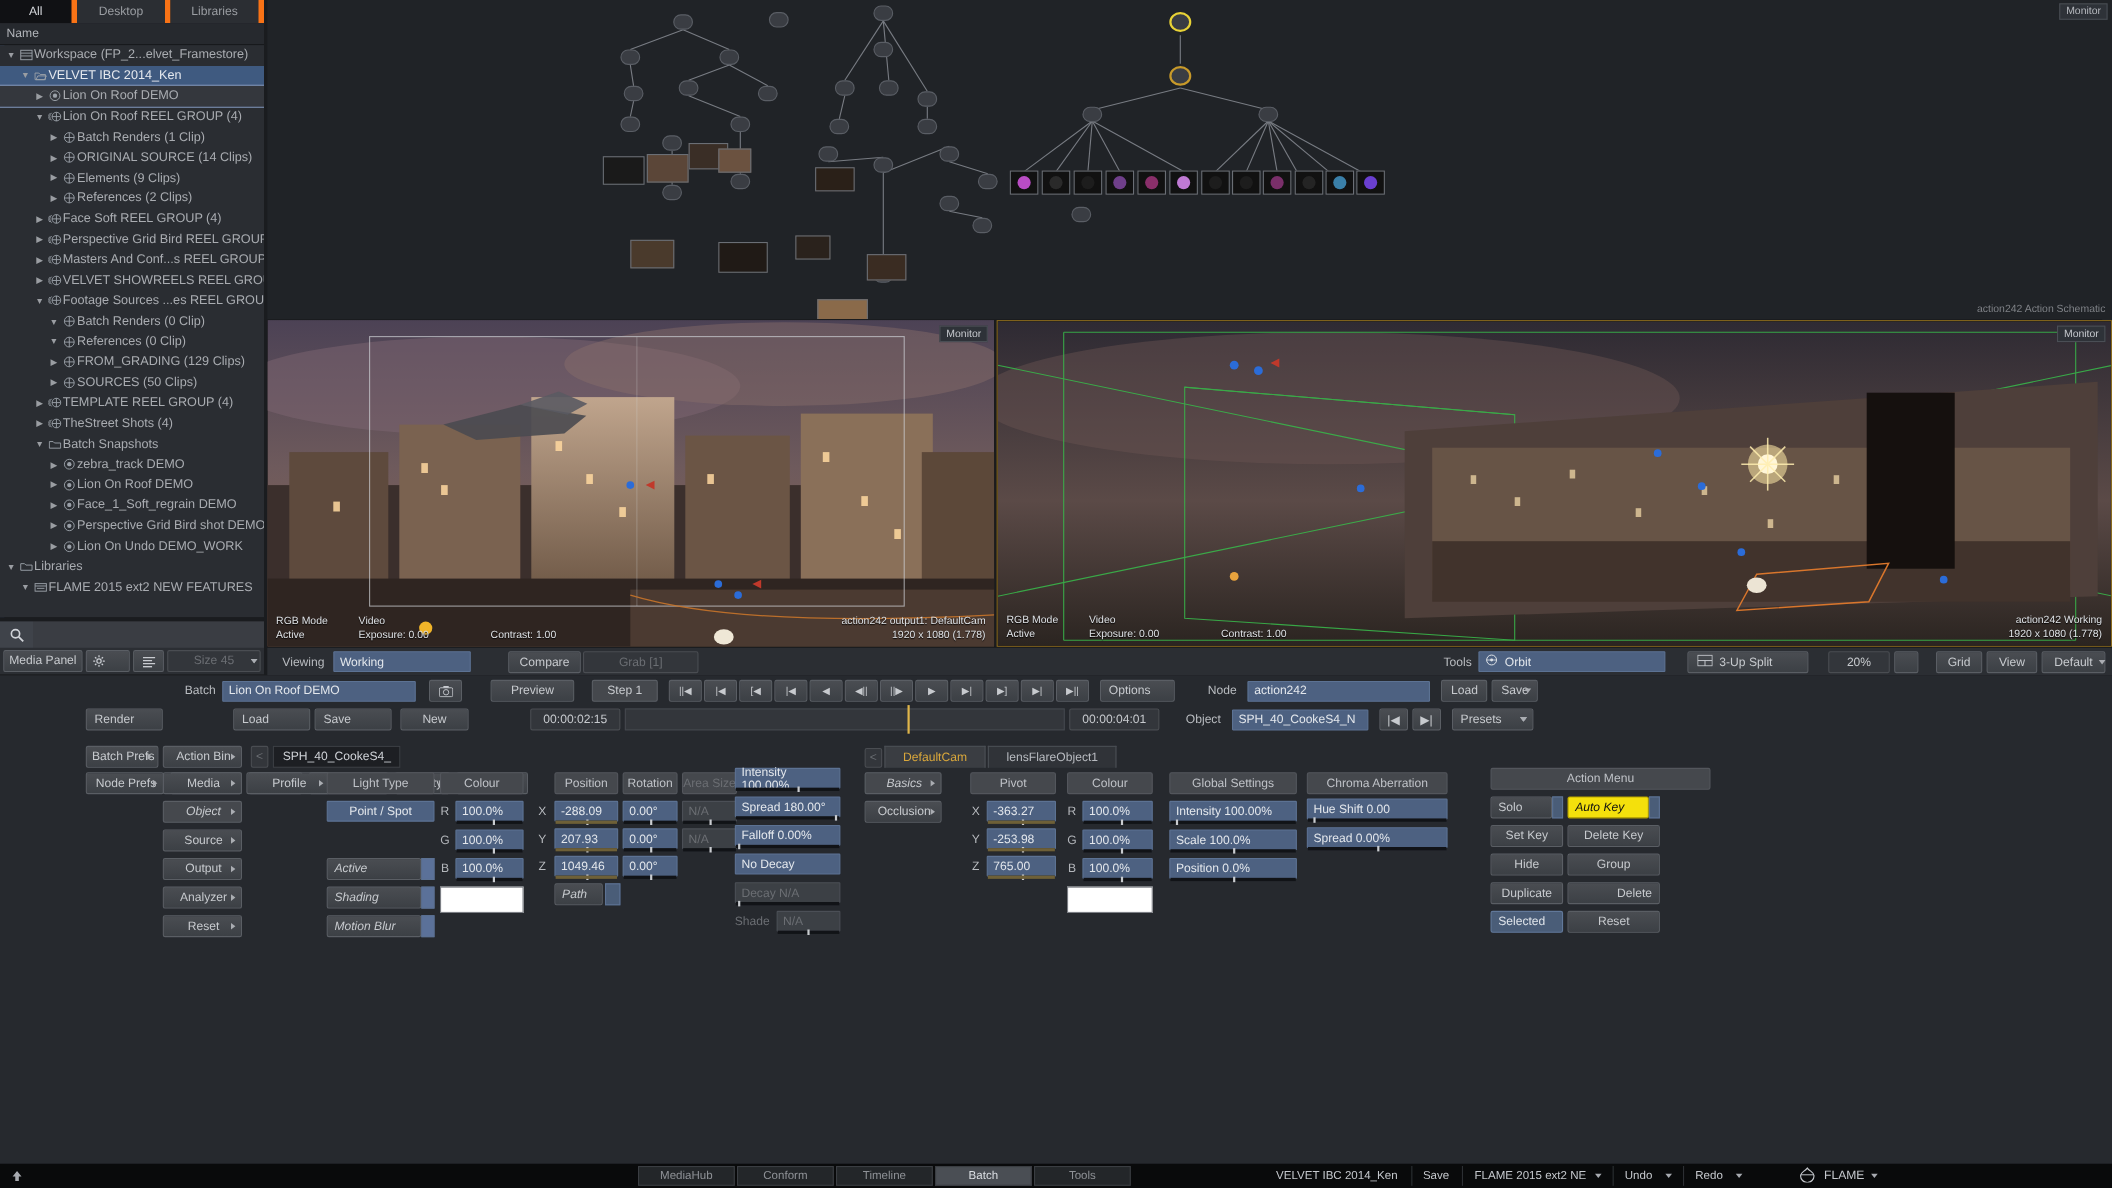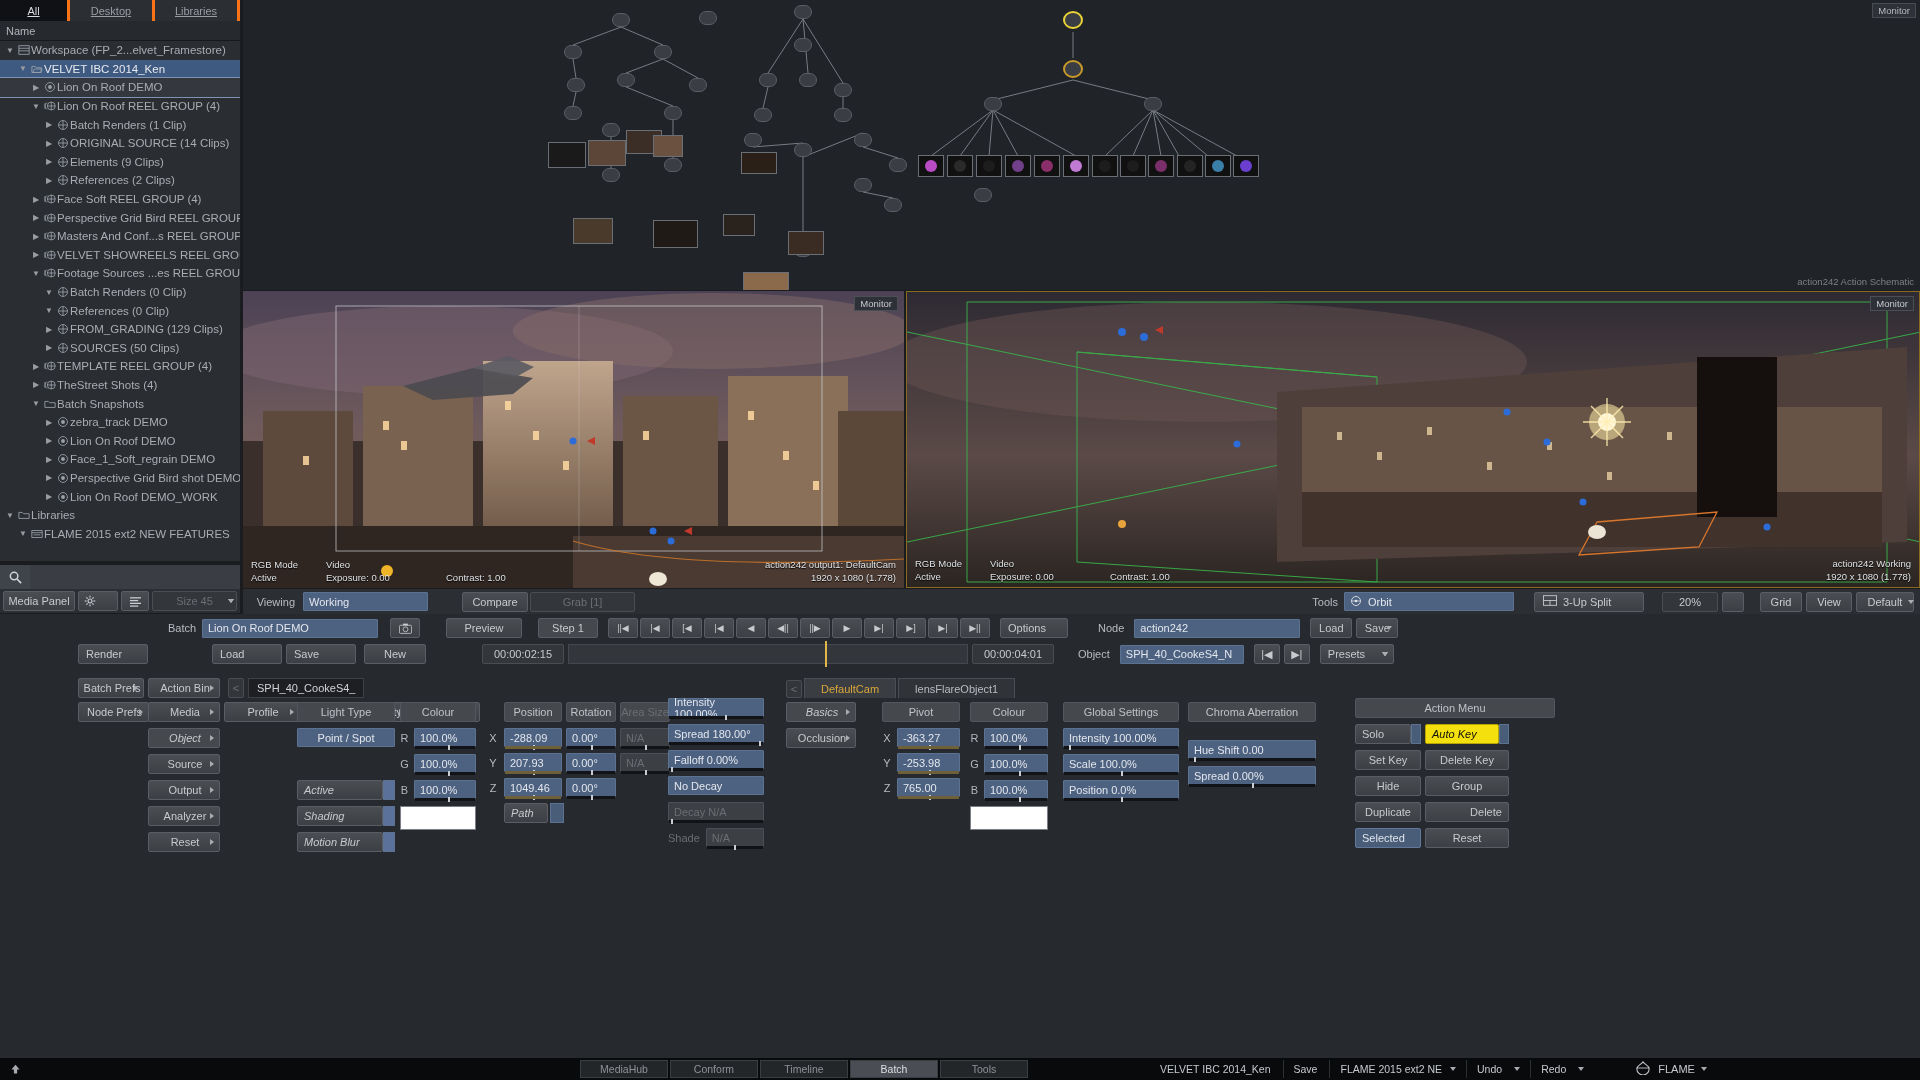--- a/index.html
+++ b/index.html
@@ -57,23 +57,22 @@
   .slider .track i{ position:absolute; top:-1px; width:2px; height:5px; background:#c9ccd0; }
   .slider.gold .track{ background:#111317; }
   .slider.gold .track:after{ content:""; position:absolute; left:0; right:0; top:0; height:3px; background:#6e6038; }
   .disabled{ color:#6b6e73 !important; }
   .lbl{ display:flex;align-items:center;justify-content:center;height:20px;background:#45484d;border:1px solid #53565c;border-radius:2px;color:#bfc2c7;}
 
   
   .top-tabs{ position:absolute; left:0; top:0; width:240px; height:21px; display:flex; background:#17191c;}
   .top-tabs .tab{
     height:21px; display:flex;align-items:center;justify-content:center;
-    color:#9a9da2; font-size:11px; border-right:3px solid #f97316;
+    color:#9a9da2; font-size:11px; border-right:5px solid #f97316;
     background:#2b2e33;
-    text-decoration:underline;
   }
   .top-tabs .tab.active{ background:#101114; color:#d7dade; }
   .name-hdr{ position:absolute; left:0; top:21px; width:240px; height:20px; background:#26292e; display:flex; align-items:center; padding-left:6px; color:#b2b5ba; border-bottom:1px solid #17191c;}
 
   
   .tree{ position:absolute; left:0; top:41px; width:240px; height:520px; background:#2a2d32; overflow:hidden; }
   .trow{ height:18.6px; display:flex; align-items:center; color:#a9acb1; font-size:11.5px; white-space:nowrap; padding-right:4px;}
   .trow .tw{ width:12px; flex:0 0 12px; display:flex;align-items:center;justify-content:center; color:#9a9da2; font-size:8px;}
   .trow .ico{ width:15px; flex:0 0 15px; display:flex;align-items:center;justify-content:center; }
   .trow.sel{ background:#3f5a80; color:#e6e9ee; }
@@ -409,21 +408,21 @@
         <span>Perspective Grid Bird shot DEMO</span>
       </div>
       <div class="trow" style="padding-left: 43px;">
         <div class="tw">▶</div>
         <div class="ico">
           <svg width="12" height="12" viewBox="0 0 14 14">
             <circle cx="7" cy="7" r="5.2" fill="none" stroke="#9aa0a8"></circle>
             <circle cx="7" cy="7" r="2.3" fill="#9aa0a8"></circle>
           </svg>
         </div>
-        <span>Lion On Roof DEMO_WORK</span>
+        <span>Lion On Undo DEMO_WORK</span>
       </div>
       <div class="trow" style="padding-left: 4px;">
         <div class="tw">▼</div>
         <div class="ico">
           <svg width="12" height="12" viewBox="0 0 14 14">
             <path d="M1 11 V4 h4 l1.5 1.5 H13 V11 z" fill="none" stroke="#9aa0a8"></path>
           </svg>
         </div>
         <span>Libraries</span>
       </div>
@@ -1278,21 +1277,21 @@
               <i style="left:50%"></i>
             </div>
           </div>
         </div>
     </div>
 
     <div style="position:absolute;left:1188px;top:32px;width:128px">
       <div class="lbl">
           <span>Chroma Aberration</span>
         </div>
-      <div id="chromaRows" style="margin-top:18px;display:flex;flex-direction:column;gap:7px">
+      <div id="chromaRows" style="margin-top:4px;display:flex;flex-direction:column;gap:7px">
           <div class="slider">
             <span>Hue Shift 0.00</span>
             <div class="track">
               <i style="left:4%"></i>
             </div>
           </div>
           <div class="slider">
             <span>Spread 0.00%</span>
             <div class="track">
               <i style="left:50%"></i>

